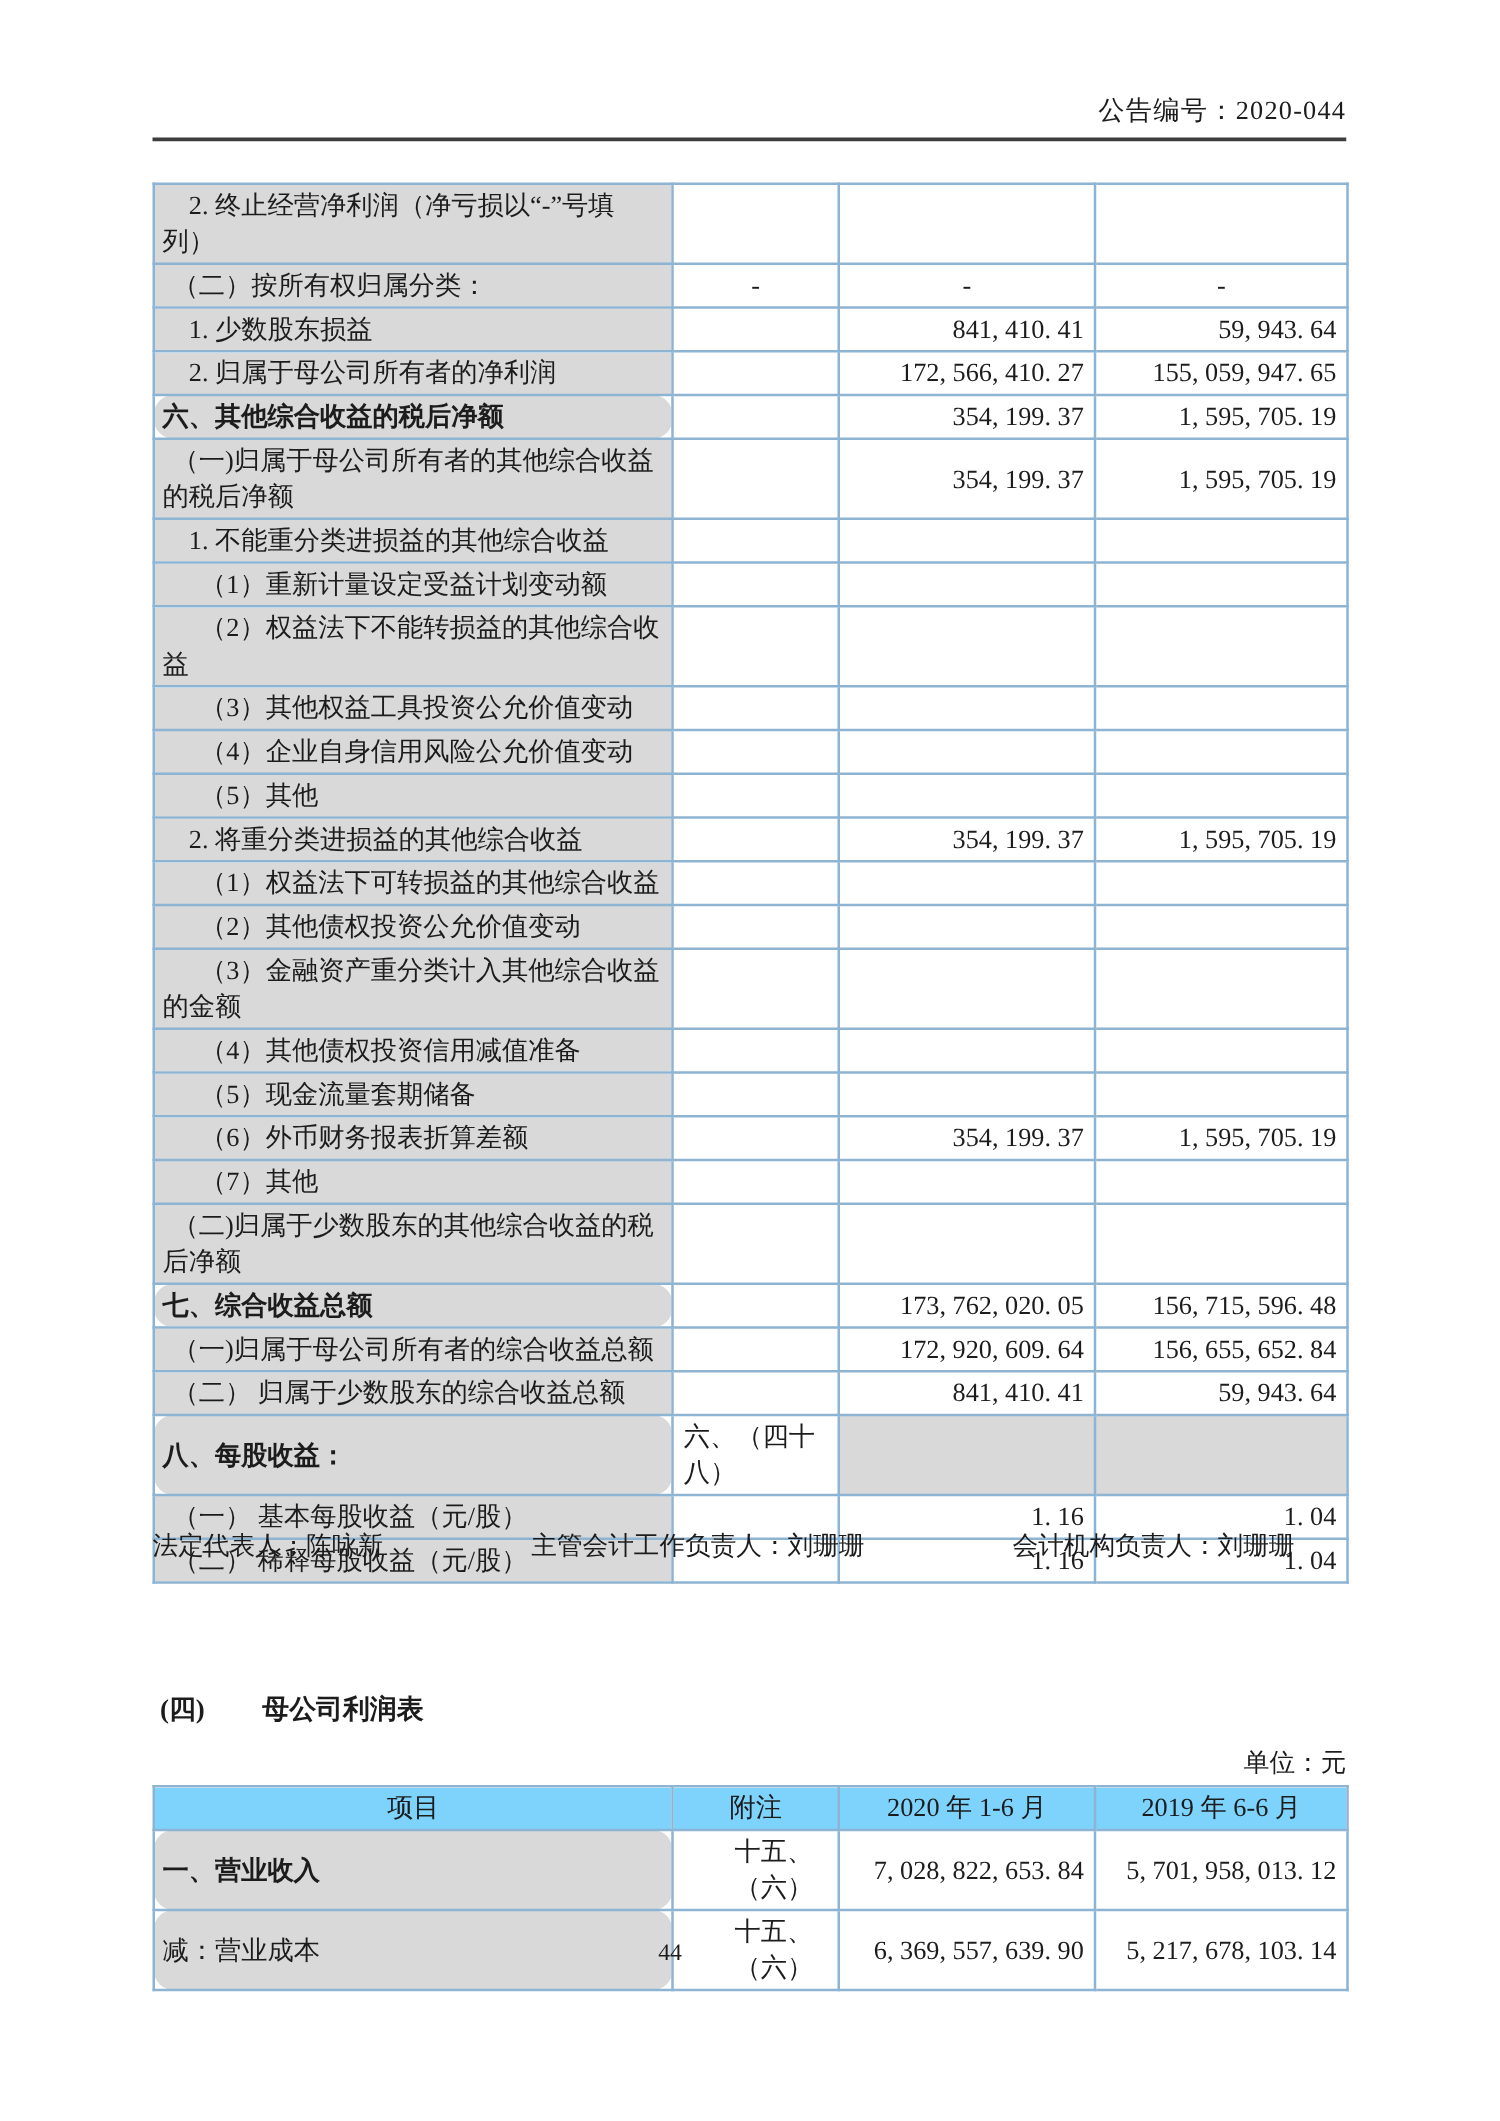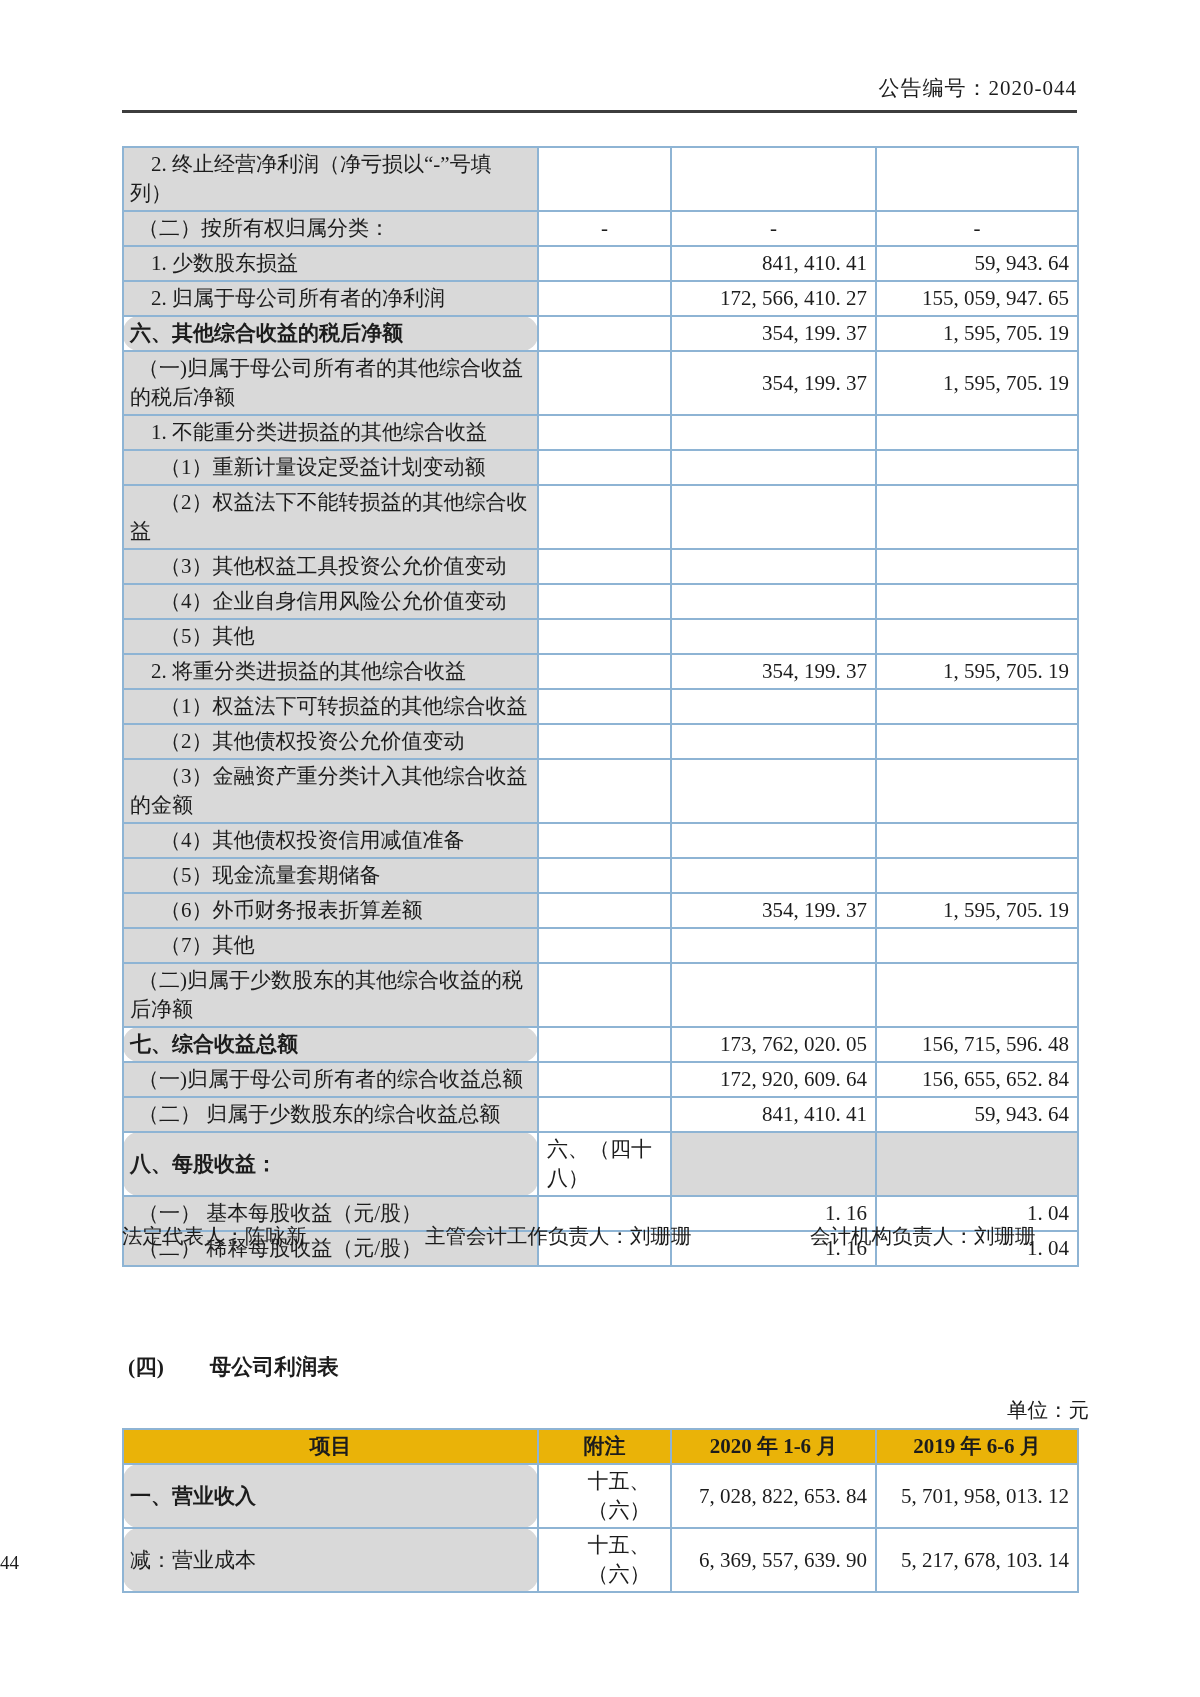--- a/index.html
+++ b/index.html
@@ -39,43 +39,43 @@
   .lv0 { text-indent: 0; border-radius: 16px; }
   .lv1 { text-indent: 8px; }
   .lv2 { text-indent: 21px; }
   .lv3 { text-indent: 30px; }
   .bold { font-weight: bold; }
   .num { text-align: right; font-size: 20px; }
   .note-cell { text-align: left; font-size: 20px; }
   .center { text-align: center !important; }
   .shade { background: #d9d9d9; }
   .t2 th {
-    background: #eab308; font-weight: bold; text-align: center; font-size: 21px;
+    background: #7dd3fc; font-weight: normal; text-align: center; font-size: 21px;
   }
   .t2 td { height: 38px; text-align: right; }
   .t2 .note-cell { text-align: center; padding-left: 37px; }
   .signatures {
     position: absolute; top: 1222px; left: 122px; width: 1010px;
     height: 30px; font-size: 20.5px;
   }
   .sig1 { position: absolute; left: 0; }
   .sig2 { position: absolute; left: 303px; text-align: center; }
   .sig3 { position: absolute; left: 688px; }
   .section-heading {
     position: absolute; top: 1352px; left: 128px;
     font-size: 21.5px; font-weight: bold;
   }
   .sec-title { margin-left: 46px; }
   .unit {
-    position: absolute; top: 1396px; left: 134px; width: 955px;
+    position: absolute; top: 1396px; left: 122px; width: 955px;
     text-align: right; font-size: 20.5px;
   }
   .page-number {
     position: absolute; top: 1552px; left: 0; width: 1072px;
-    font-size: 19px;
+    text-align: center; font-size: 19px;
   }
 </style>
 </head>
 <body>
 
 <div class="notice-no">公告编号：2020-044</div>
 <div class="header-rule"></div>
 
 <table class="fin-table t1">
   <colgroup>

